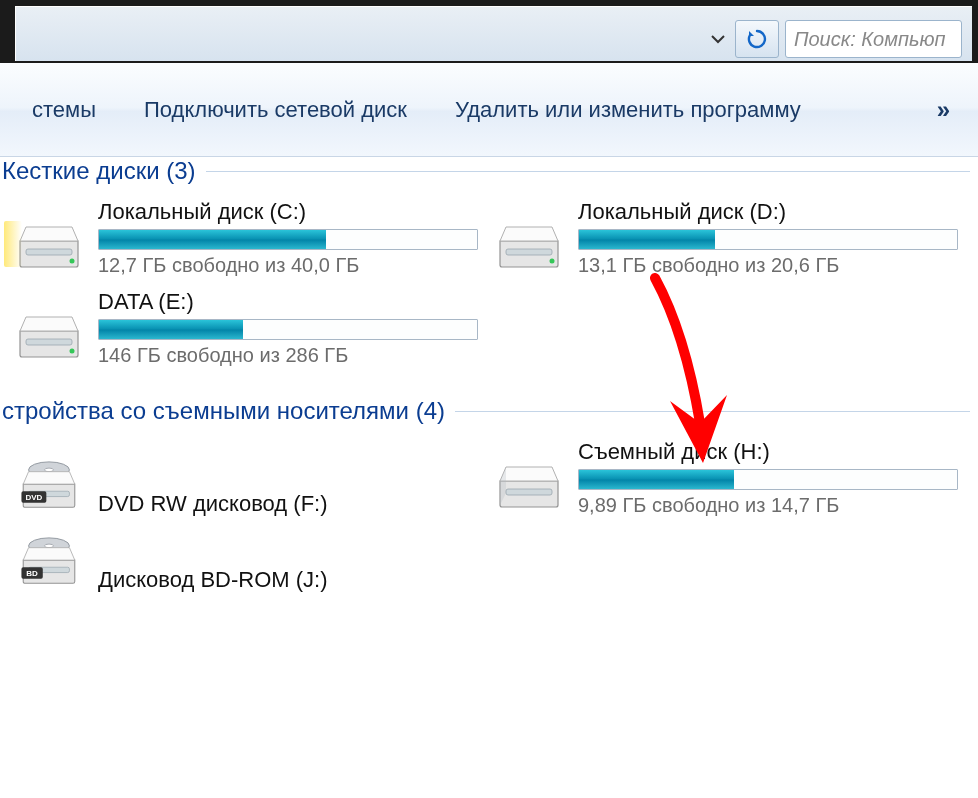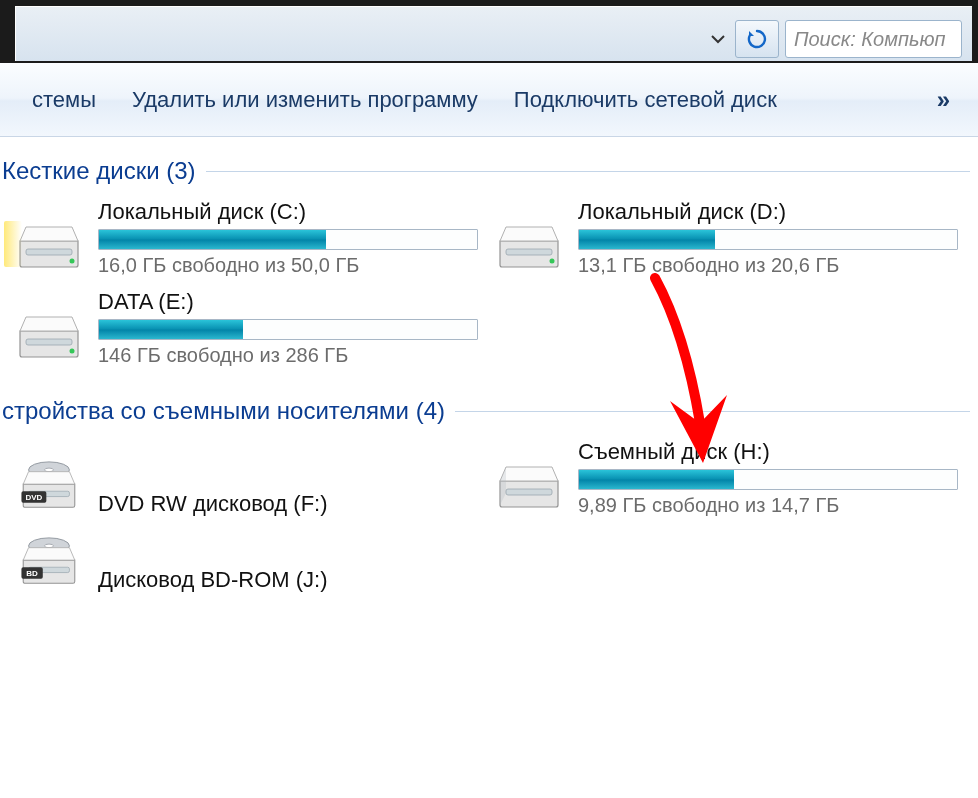--- a/index.html
+++ b/index.html
@@ -33,25 +33,25 @@
     .search-box {
       width: 177px; height: 38px;
       background: #fff;
       border: 1px solid #9bb4cc; border-radius: 3px;
       display: flex; align-items: center; padding: 0 8px;
       font-size: 20px; font-style: italic; color: #888;
     }
 
     
     .commandbar {
-      position: absolute; top: 63px; left: 0; right: 0; height: 74px;
+      position: absolute; top: 63px; left: 0; right: 0; height: 94px;
       background: linear-gradient(#fbfdff,#eef4fb 48%,#e4edf8 52%,#f2f7fd);
       border-bottom: 1px solid #c9d6e6;
       display: flex; align-items: center;
-      padding: 0 14px; gap: 0; overflow: hidden;
+      padding: 0 14px; gap: 12px; overflow: hidden;
     }
     .cmd-item {
       font-size: 22px; color: #1a3a66; padding: 8px 18px; white-space: nowrap;
       cursor: pointer;
     }
     .cmd-overflow {
       font-size: 24px; color: #1a3a66; padding: 8px 14px; cursor: pointer; font-weight: bold;
     }
 
     
@@ -141,22 +141,22 @@
       </svg>
     </div>
     <div class="search-box">
       <span>Поиск: Компьюп</span>
     </div>
   </div>
 </div>
 
 <div class="commandbar">
   <div class="cmd-item">стемы</div>
+  <div class="cmd-item">Подключить сетевой диск</div>
   <div class="cmd-item">Удалить или изменить программу</div>
-  <div class="cmd-item">Подключить сетевой диск</div>
   <div style="flex:1"></div>
   <div class="cmd-overflow">»</div>
 </div>
 
 <div class="content">
 
   <div class="group-header">
     <span>Кесткие диски (3)</span>
     <div class="group-rule"></div>
   </div>
@@ -169,21 +169,21 @@
           <path class="top" d="M10 6 L56 6 L62 20 L4 20 Z"></path>
           <rect class="slot" x="10" y="28" width="46" height="6" rx="2"></rect>
           <circle class="led" cx="56" cy="40" r="2.5"></circle>
         </svg>
       </div>
       <div class="drive-info">
         <div class="drive-name">Локальный диск (C:)</div>
         <div class="drive-bar">
           <div class="drive-bar-fill" style="width:60%"></div>
         </div>
-        <div class="drive-free">16,0 ГБ свободно из 50,0 ГБ</div>
+        <div class="drive-free">12,7 ГБ свободно из 40,0 ГБ</div>
       </div>
     </div>
 
     <div class="drive">
       <div class="drive-icon">
         <svg class="icon-hdd" viewBox="0 0 66 48">
           <path class="body" d="M4 20 L62 20 L62 44 Q62 46 60 46 L6 46 Q4 46 4 44 Z"></path>
           <path class="top" d="M10 6 L56 6 L62 20 L4 20 Z"></path>
           <rect class="slot" x="10" y="28" width="46" height="6" rx="2"></rect>
           <circle class="led" cx="56" cy="40" r="2.5"></circle>

